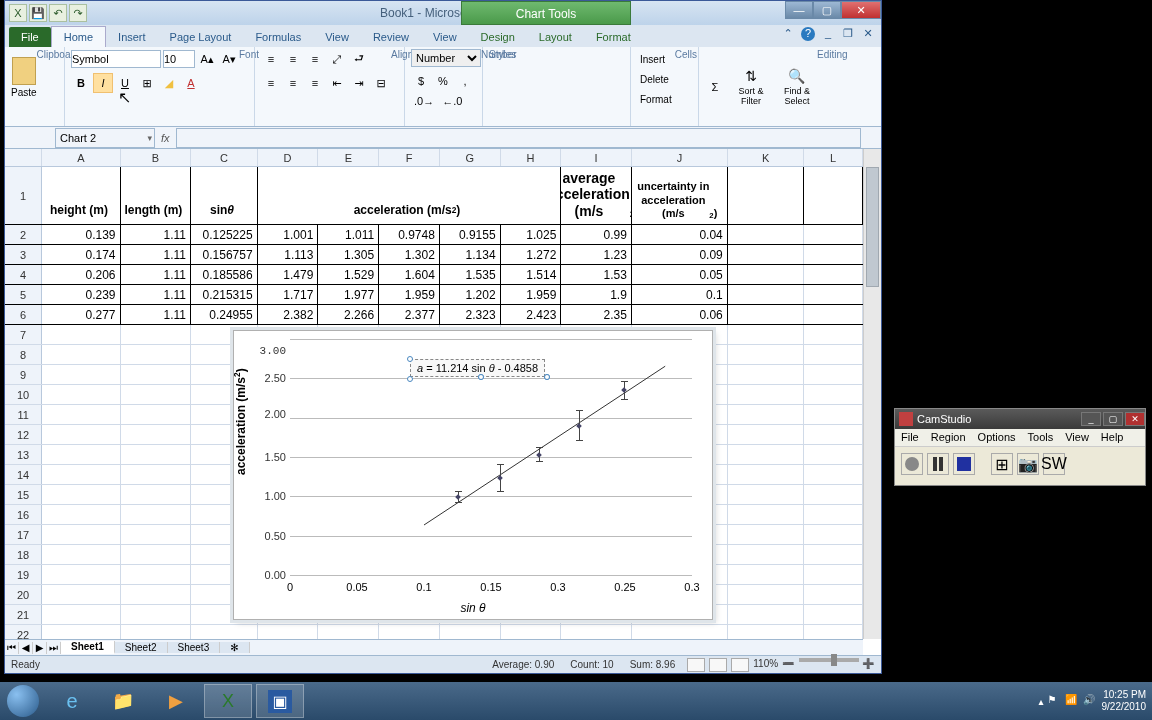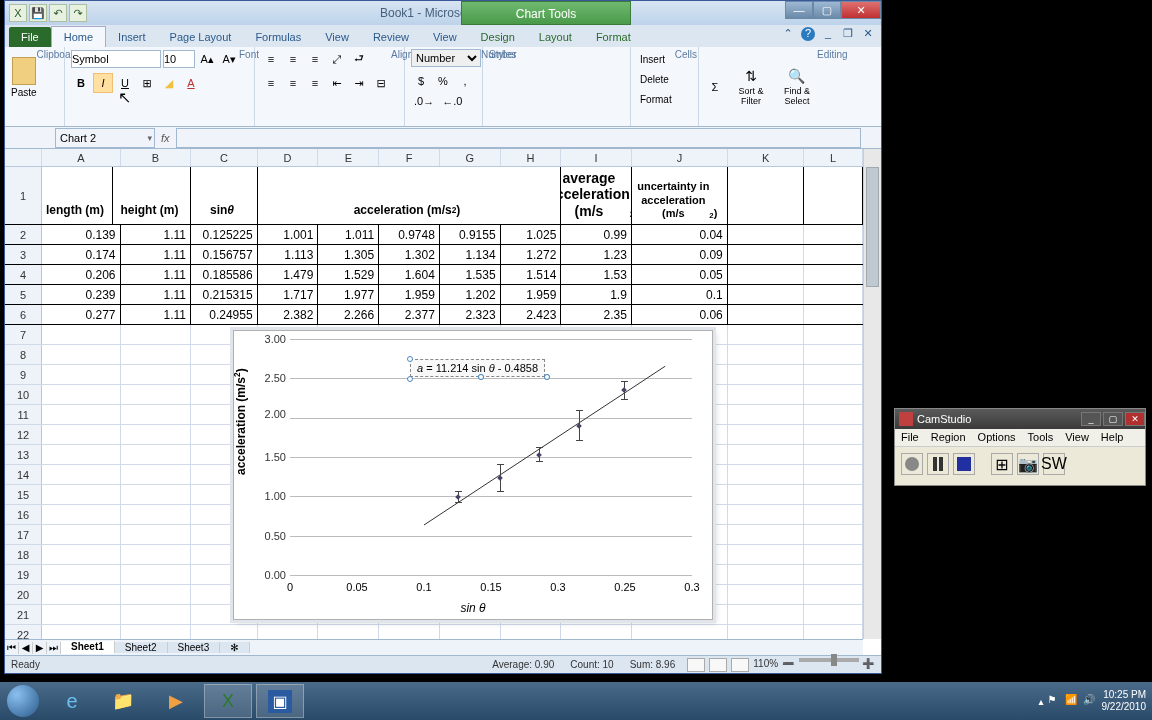--- a/index.html
+++ b/index.html
@@ -288,22 +288,22 @@
       <div class="colH">H</div>
       <div class="colI">I</div>
       <div class="colJ">J</div>
       <div class="colK">K</div>
       <div class="colL">L</div>
     </div>
     <div class="rows">
 
       <div class="row-cells header-row">
         <div class="rh">1</div>
+        <div class="cell cellA">height (m)</div>
         <div class="cell cellB">length (m)</div>
-        <div class="cell cellA">height (m)</div>
         <div class="cell cellC">sin <i>θ</i></div>
         <div class="cell cellDEFGH">acceleration (m/s<sup>2</sup>)</div>
         <div class="cell cellI" style="font-size:14px;line-height:1.2">average<br>acceleration<br>(m/s<sup>2</sup>)</div>
         <div class="cell cellJ" style="font-size:11px;line-height:1.2">uncertainty in<br>acceleration<br>(m/s<sup>2</sup>)</div>
         <div class="cell cellK after-table"></div>
         <div class="cell cellL after-table"></div>
       </div>
 
       <div id="data-rows-container">
           <div class="row-cells data-row">
@@ -636,21 +636,21 @@
           <div class="chart-ytick" style="top: 196.667px;">0.50</div>
           <div class="chart-grid-line" style="top: 157.333px;"></div>
           <div class="chart-ytick" style="top: 157.333px;">1.00</div>
           <div class="chart-grid-line" style="top: 118px;"></div>
           <div class="chart-ytick" style="top: 118px;">1.50</div>
           <div class="chart-grid-line" style="top: 78.6667px;"></div>
           <div class="chart-ytick" style="top: 75px;">2.00</div>
           <div class="chart-grid-line" style="top: 39.3333px;"></div>
           <div class="chart-ytick" style="top: 39.3333px;">2.50</div>
           <div class="chart-grid-line" style="top: 0px;"></div>
-          <div class="chart-ytick" style="top: 0px;">3.00</div>
+          <div class="chart-ytick" style="top: 12px; font-family: Liberation Mono, monospace;">3.00</div>
           <div class="chart-xtick" style="left: 0px;">0</div>
           <div class="chart-xtick" style="left: 67px;">0.05</div>
           <div class="chart-xtick" style="left: 134px;">0.1</div>
           <div class="chart-xtick" style="left: 201px;">0.15</div>
           <div class="chart-xtick" style="left: 268px;">0.3</div>
           <div class="chart-xtick" style="left: 335px;">0.25</div>
           <div class="chart-xtick" style="left: 402px;">0.3</div>
           <svg width="402" height="236" style="position: absolute; left: 0px; top: 0px;">
             <line x1="134.00000000000003" y1="185.99946666666665" x2="375.20000000000005" y2="27.20922666666661" stroke="#333" stroke-width="1"></line>
           </svg>

